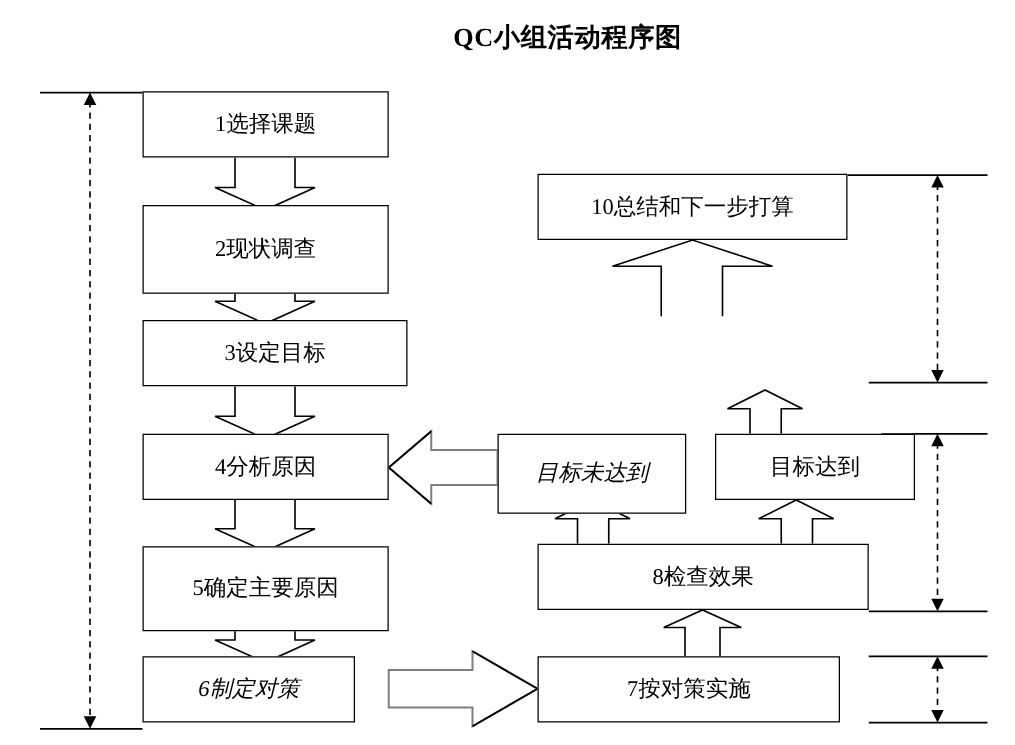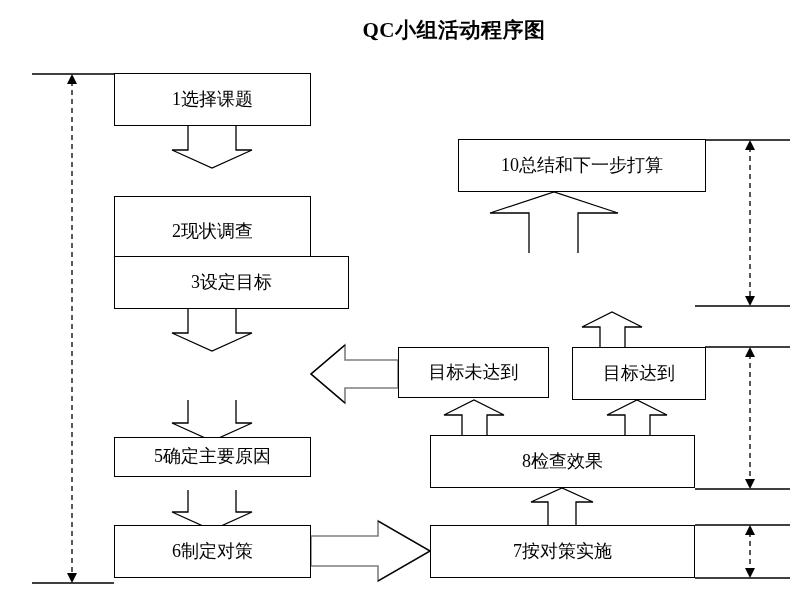--- a/index.html
+++ b/index.html
@@ -136,33 +136,34 @@
     </g>
 
     <g>
       <path d="M 529,253 L 529,213 L 490,213 L 554,192 L 618,213 L 578,213 L 578,253" fill="#ffffff" stroke="#000000" stroke-width="1.3" stroke-linejoin="miter"></path>
     </g>
 
   </svg>
 
   <div class="node-box" style="left:114px; top:73px; width:197px; height:53px;">1选择课题</div>
 
-  <div class="node-box" style="left:114px; top:164px; width:197px; height:71px;margin-top:32px;">2现状调查</div>
+  <div class="node-box" style="left:114px; top:164px; width:197px; height:71px;">2现状调查</div>
 
-  <div class="node-box" style="left:114px; top:256px; width:235px; height:53px;">3设定目标</div>
+  <div class="node-box" style="left:114px; top:256px; width:212px; height:53px;">3设定目标</div>
 
+  <div class="node-box" style="left:114px; top:347px; width:197px; height:53px;">4分析原因</div>
 
-  <div class="node-box" style="left:114px; top:437px; width:197px; height:40px;">5确定主要原因</div>
+  <div class="node-box" style="left:114px; top:437px; width:197px; height:68px;">5确定主要原因</div>
 
-  <div class="node-box" style="left:114px; top:525px; width:197px; height:53px;">6制定对策</div>
+  <div class="node-box" style="left:114px; top:525px; width:170px; height:53px;font-style:italic;">6制定对策</div>
 
-  <div class="node-box" style="left:430px; top:525px; width:265px; height:53px;">7按对策实施</div>
+  <div class="node-box" style="left:430px; top:525px; width:242px; height:53px;">7按对策实施</div>
 
   <div class="node-box" style="left:430px; top:435px; width:265px; height:53px;text-align:center;">8检查效果</div>
 
 
-  <div class="node-box" style="left:430px; top:139px; width:248px; height:53px;margin-left:28px;">10总结和下一步打算</div>
+  <div class="node-box" style="left:430px; top:139px; width:248px; height:53px;">10总结和下一步打算</div>
 
-  <div class="node-box" style="left:398px; top:347px; width:151px; height:51px;">目标未达到</div>
+  <div class="node-box" style="left:398px; top:347px; width:151px; height:64px;font-style:italic;">目标未达到</div>
 
-  <div class="node-box" style="left:572px; top:347px; width:134px; height:53px;">目标达到</div>
+  <div class="node-box" style="left:572px; top:347px; width:160px; height:53px;">目标达到</div>
 
 </div>
 
 </body></html>

